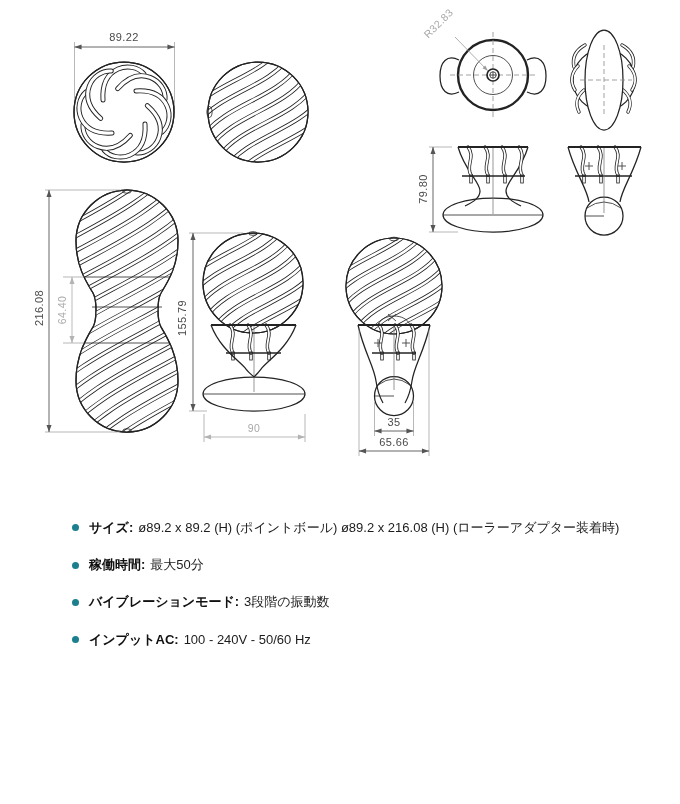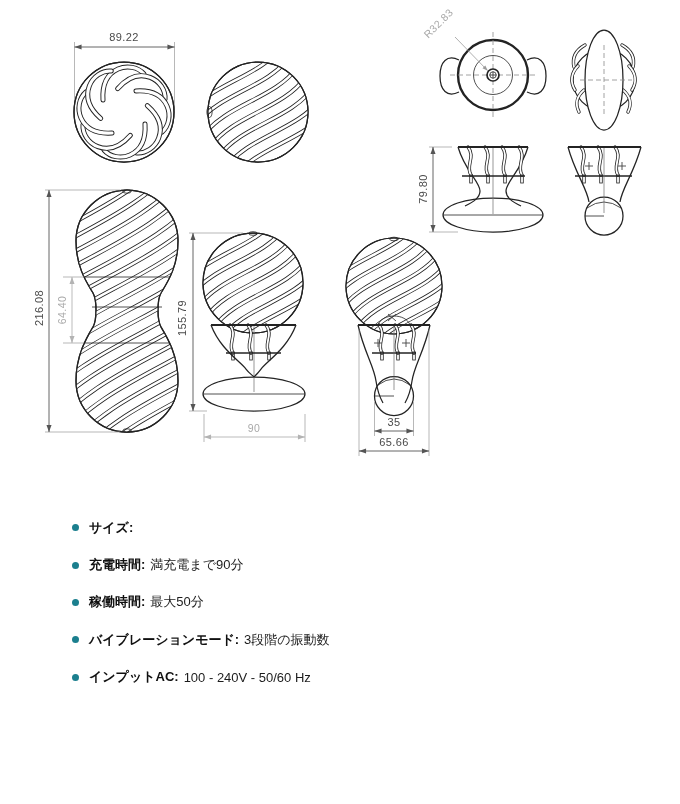--- a/index.html
+++ b/index.html
@@ -296,25 +296,21 @@
     <line class="xl" x1="429" y1="330" x2="429" y2="456"></line>
     <line class="dl" x1="359" y1="451" x2="429" y2="451" marker-start="url(#mA)" marker-end="url(#mA)"></line>
     <text class="dt" x="394" y="446">65.66</text>
   </g>
 </svg>
 
 <ul class="specs">
   <li>
     <span class="dot"></span>
     <span class="lbl">サイズ:</span>
-  </li>
-  <li>
-    <span class="dot"></span>
-    <span class="lbl">充電時間:</span>
-    <span class="val">満充電まで90分</span>
+    <span class="val">ø89.2 x 89.2 (H) (ポイントボール) ø89.2 x 216.08 (H) (ローラーアダプター装着時)</span>
   </li>
   <li>
     <span class="dot"></span>
     <span class="lbl">稼働時間:</span>
     <span class="val">最大50分</span>
   </li>
   <li>
     <span class="dot"></span>
     <span class="lbl">バイブレーションモード:</span>
     <span class="val">3段階の振動数</span>

